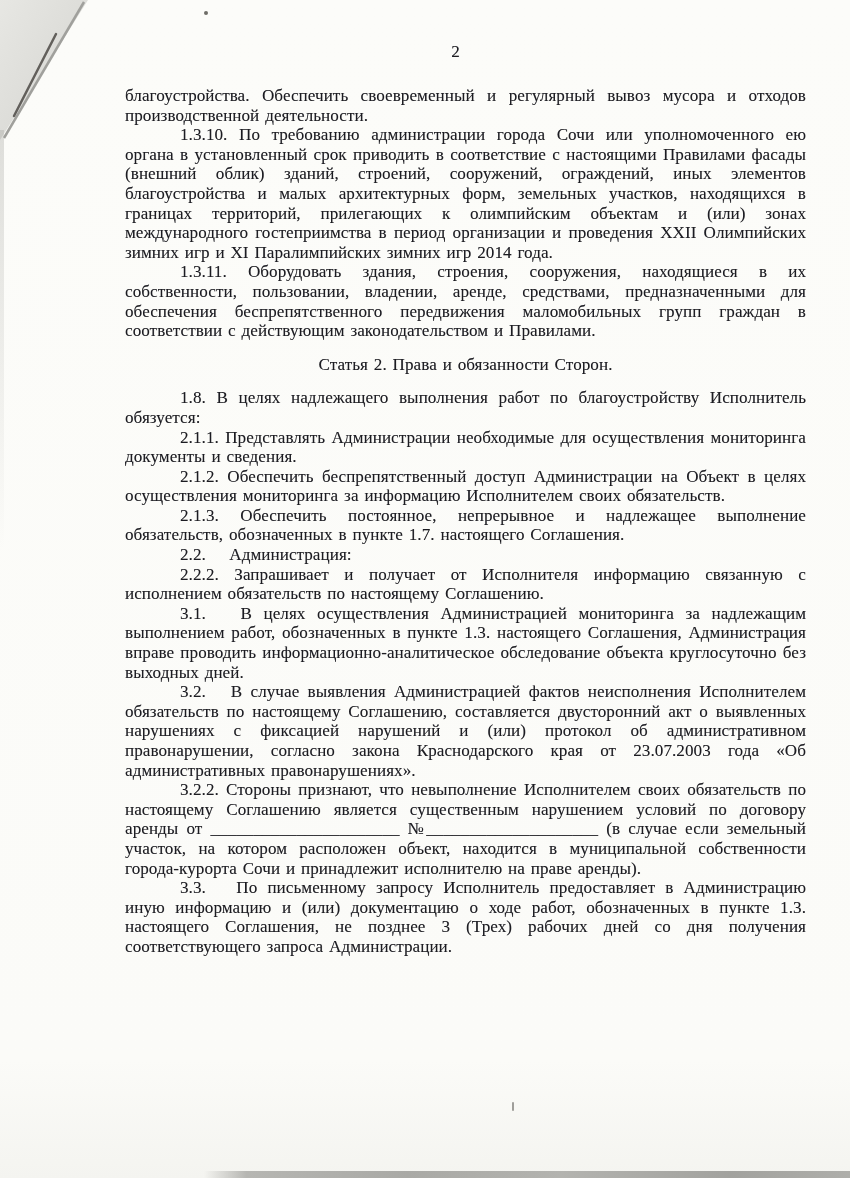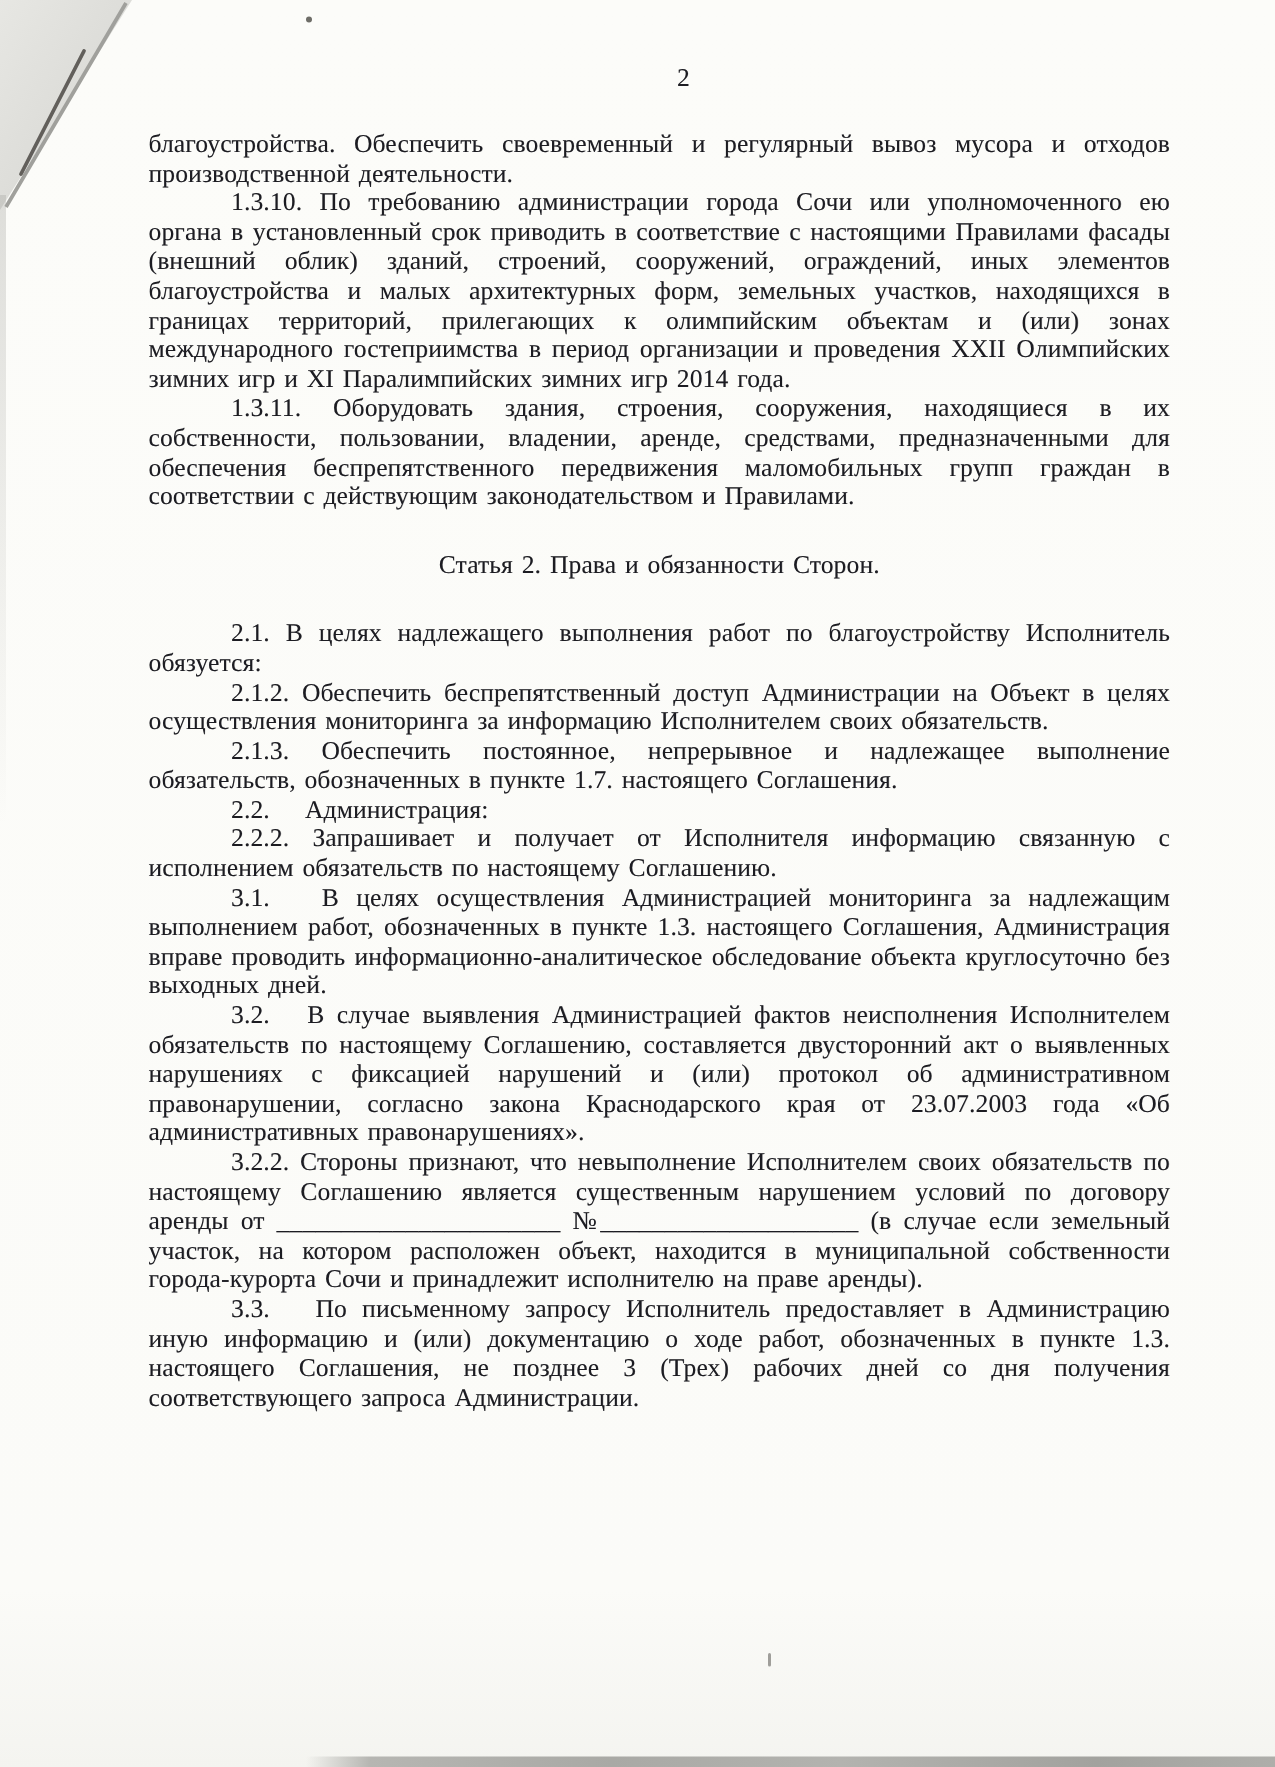--- a/index.html
+++ b/index.html
@@ -17,34 +17,34 @@
   .page-number {
     position: absolute;
     top: 42px; left: 115px; width: 681px;
     text-align: center;
     font-size: 17px;
     color: #1d1d23;
     text-shadow: 0.2px 0.2px 0 rgba(25,25,30,0.35);
   }
   .doc-body {
     position: absolute;
-    left: 99px; top: 86px; width: 681px;
+    left: 125px; top: 86px; width: 681px;
     font-size: 17px;
     line-height: 19.6px;
     color: #1c1c22;
     text-align: justify;
     letter-spacing: 0.1px;
     word-spacing: 1.5px;
     text-shadow: 0.2px 0.2px 0 rgba(25,25,30,0.35);
   }
   .para { margin: 0; }
   .para.indent { text-indent: 55px; }
   .heading {
     text-align: center;
-    margin: 26px 0;
+    margin: 14px 0;
     text-indent: 0;
   }
   .corner-fold {
     position: absolute; top: 0; left: 0;
     width: 100px; height: 150px;
     pointer-events: none;
   }
   .speck {
     position: absolute;
     background: #55534e;
@@ -92,21 +92,22 @@
 <div class="speck speck-2"></div>
 <div class="left-edge-shade"></div>
 <div class="bottom-shadow"></div>
 
 <div class="page-number">2</div>
 <div class="doc-body">
     <div class="para">благоустройства. Обеспечить своевременный и регулярный вывоз мусора и отходов производственной деятельности.</div>
     <div class="para indent">1.3.10. По требованию администрации города Сочи или уполномоченного ею органа в установленный срок приводить в соответствие с настоящими Правилами фасады (внешний облик) зданий, строений, сооружений, ограждений, иных элементов благоустройства и малых архитектурных форм, земельных участков, находящихся в границах территорий, прилегающих к олимпийским объектам и (или) зонах международного гостеприимства в период организации и проведения XXII Олимпийских зимних игр и XI Паралимпийских зимних игр 2014 года.</div>
     <div class="para indent">1.3.11. Оборудовать здания, строения, сооружения, находящиеся в их собственности, пользовании, владении, аренде, средствами, предназначенными для обеспечения беспрепятственного передвижения маломобильных групп граждан в соответствии с действующим законодательством и Правилами.</div>
     <div class="heading">Статья 2. Права и обязанности Сторон.</div>
-    <div class="para indent">2.1. В целях надлежащего выполнения работ по благоустройству Исполнитель обязуется:</div>
+    <div class="para indent">1.8. В целях надлежащего выполнения работ по благоустройству Исполнитель обязуется:</div>
+    <div class="para indent">2.1.1. Представлять Администрации необходимые для осуществления мониторинга документы и сведения.</div>
     <div class="para indent">2.1.2. Обеспечить беспрепятственный доступ Администрации на Объект в целях осуществления мониторинга за информацию Исполнителем своих обязательств.</div>
     <div class="para indent">2.1.3. Обеспечить постоянное, непрерывное и надлежащее выполнение обязательств, обозначенных в пункте 1.7. настоящего Соглашения.</div>
     <div class="para indent">2.2.&nbsp;&nbsp;&nbsp;&nbsp;Администрация:</div>
     <div class="para indent">2.2.2. Запрашивает и получает от Исполнителя информацию связанную с исполнением обязательств по настоящему Соглашению.</div>
     <div class="para indent">3.1.&nbsp;&nbsp;&nbsp;В целях осуществления Администрацией мониторинга за надлежащим выполнением работ, обозначенных в пункте 1.3. настоящего Соглашения, Администрация вправе проводить информационно-аналитическое обследование объекта круглосуточно без выходных дней.</div>
     <div class="para indent">3.2.&nbsp;&nbsp;&nbsp;В случае выявления Администрацией фактов неисполнения Исполнителем обязательств по настоящему Соглашению, составляется двусторонний акт о выявленных нарушениях с фиксацией нарушений и (или) протокол об административном правонарушении, согласно закона Краснодарского края от 23.07.2003 года «Об административных правонарушениях».</div>
     <div class="para indent">3.2.2. Стороны признают, что невыполнение Исполнителем своих обязательств по настоящему Соглашению является существенным нарушением условий по договору аренды от ______________________ №____________________ (в случае если земельный участок, на котором расположен объект, находится в муниципальной собственности города-курорта Сочи и принадлежит исполнителю на праве аренды).</div>
     <div class="para indent">3.3.&nbsp;&nbsp;&nbsp;По письменному запросу Исполнитель предоставляет в Администрацию иную информацию и (или) документацию о ходе работ, обозначенных в пункте 1.3. настоящего Соглашения, не позднее 3 (Трех) рабочих дней со дня получения соответствующего запроса Администрации.</div>
   </div>
 

